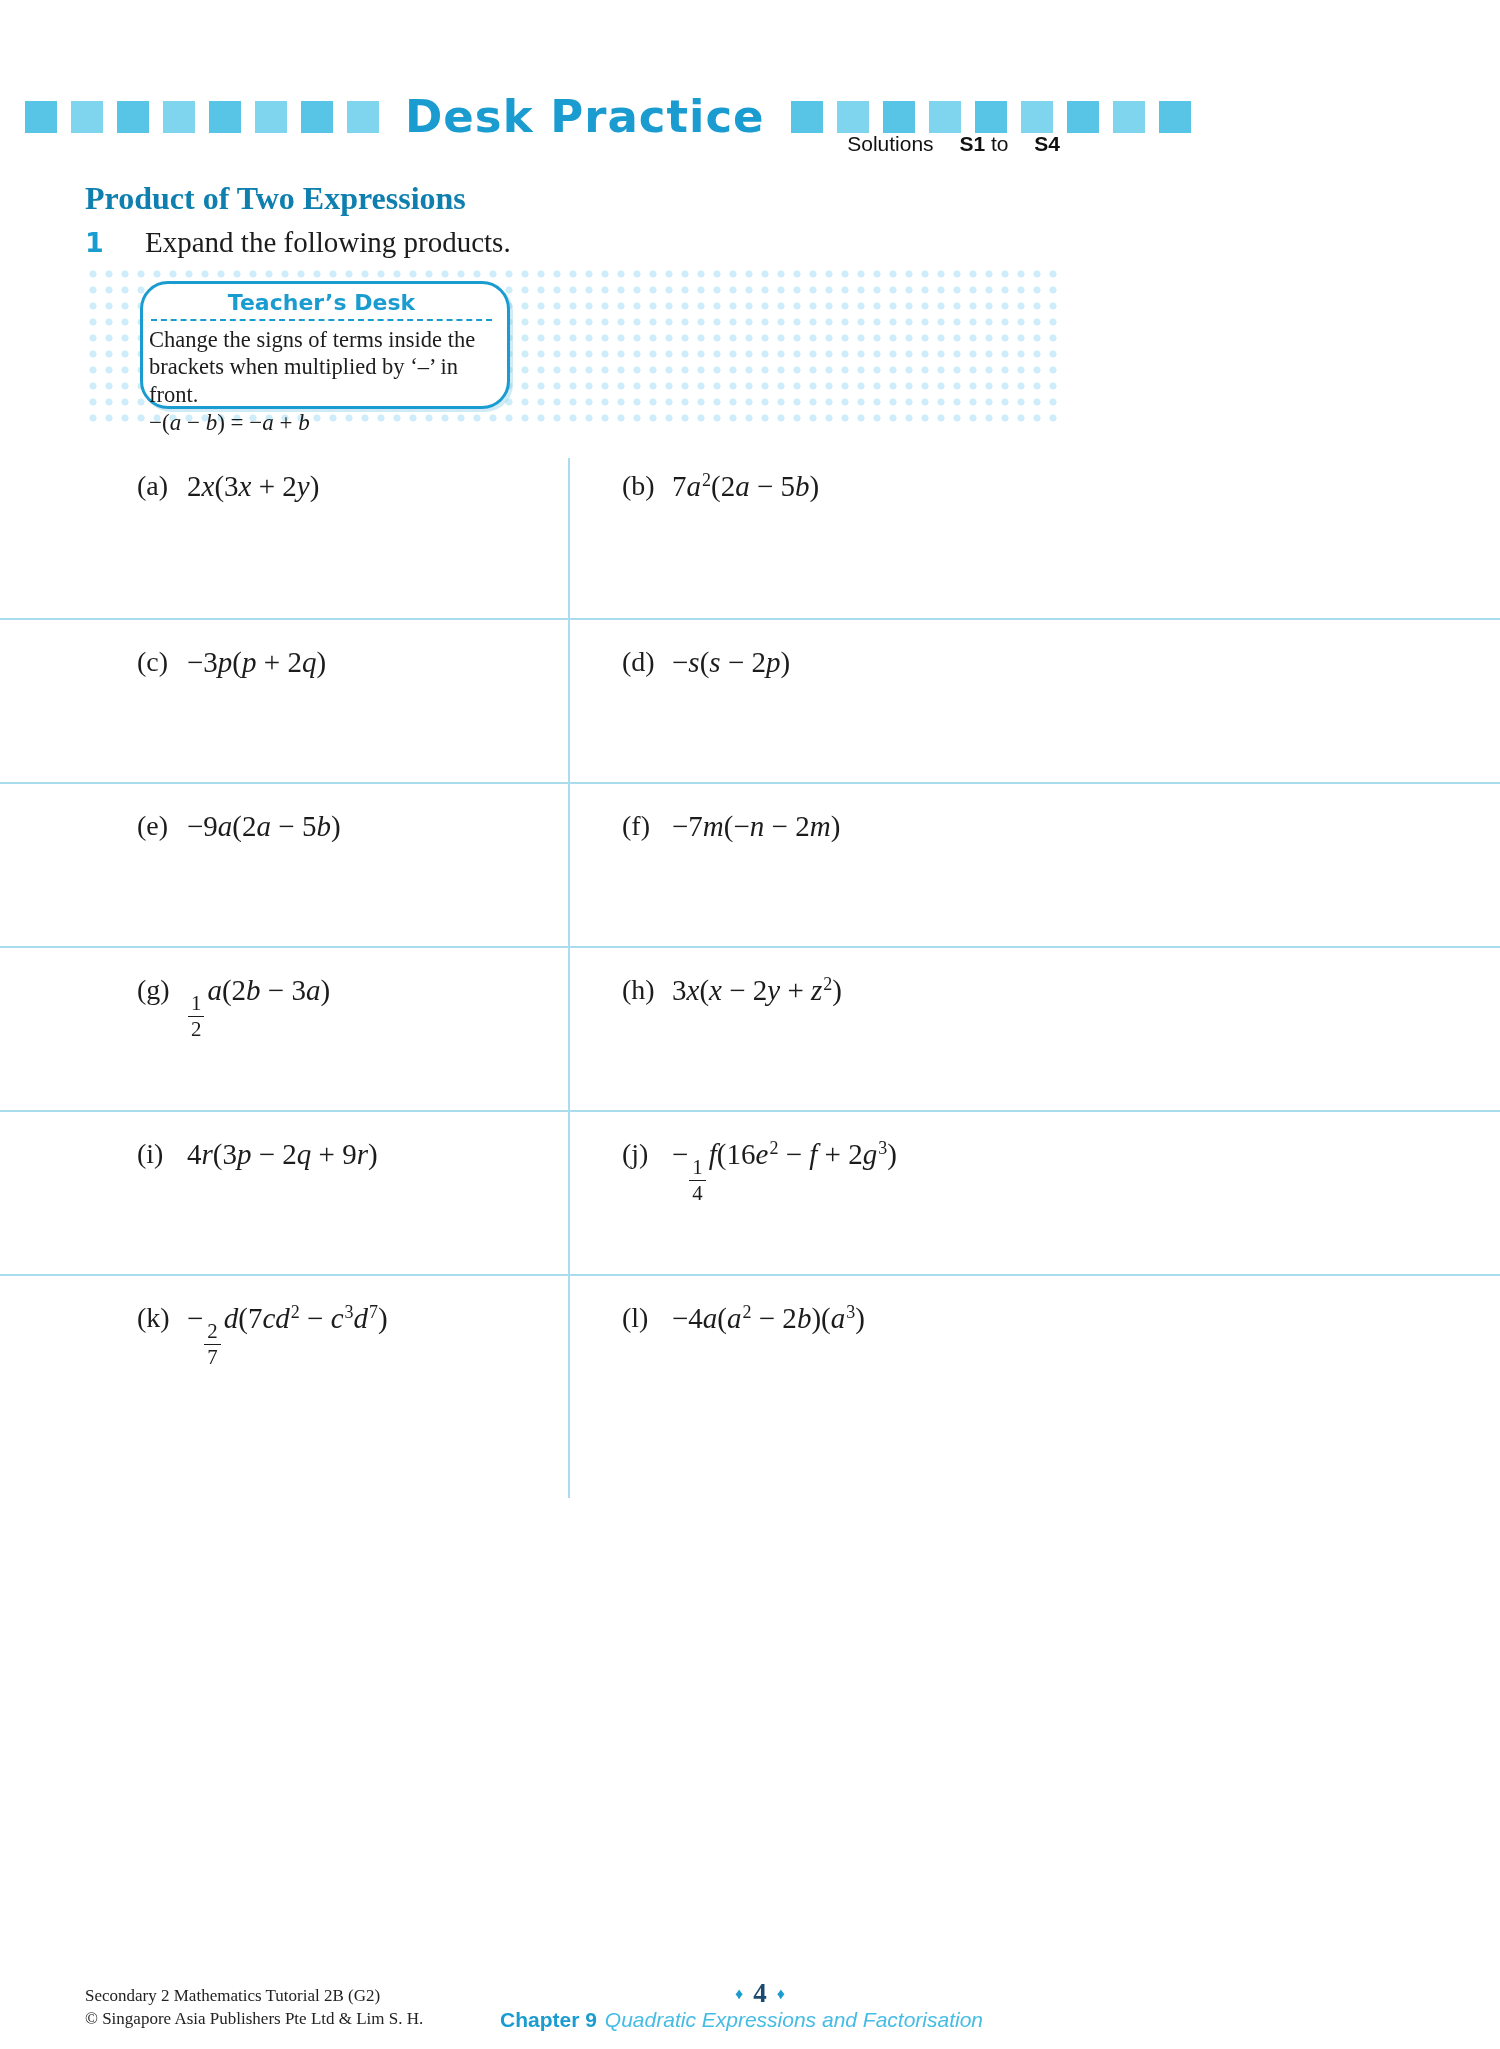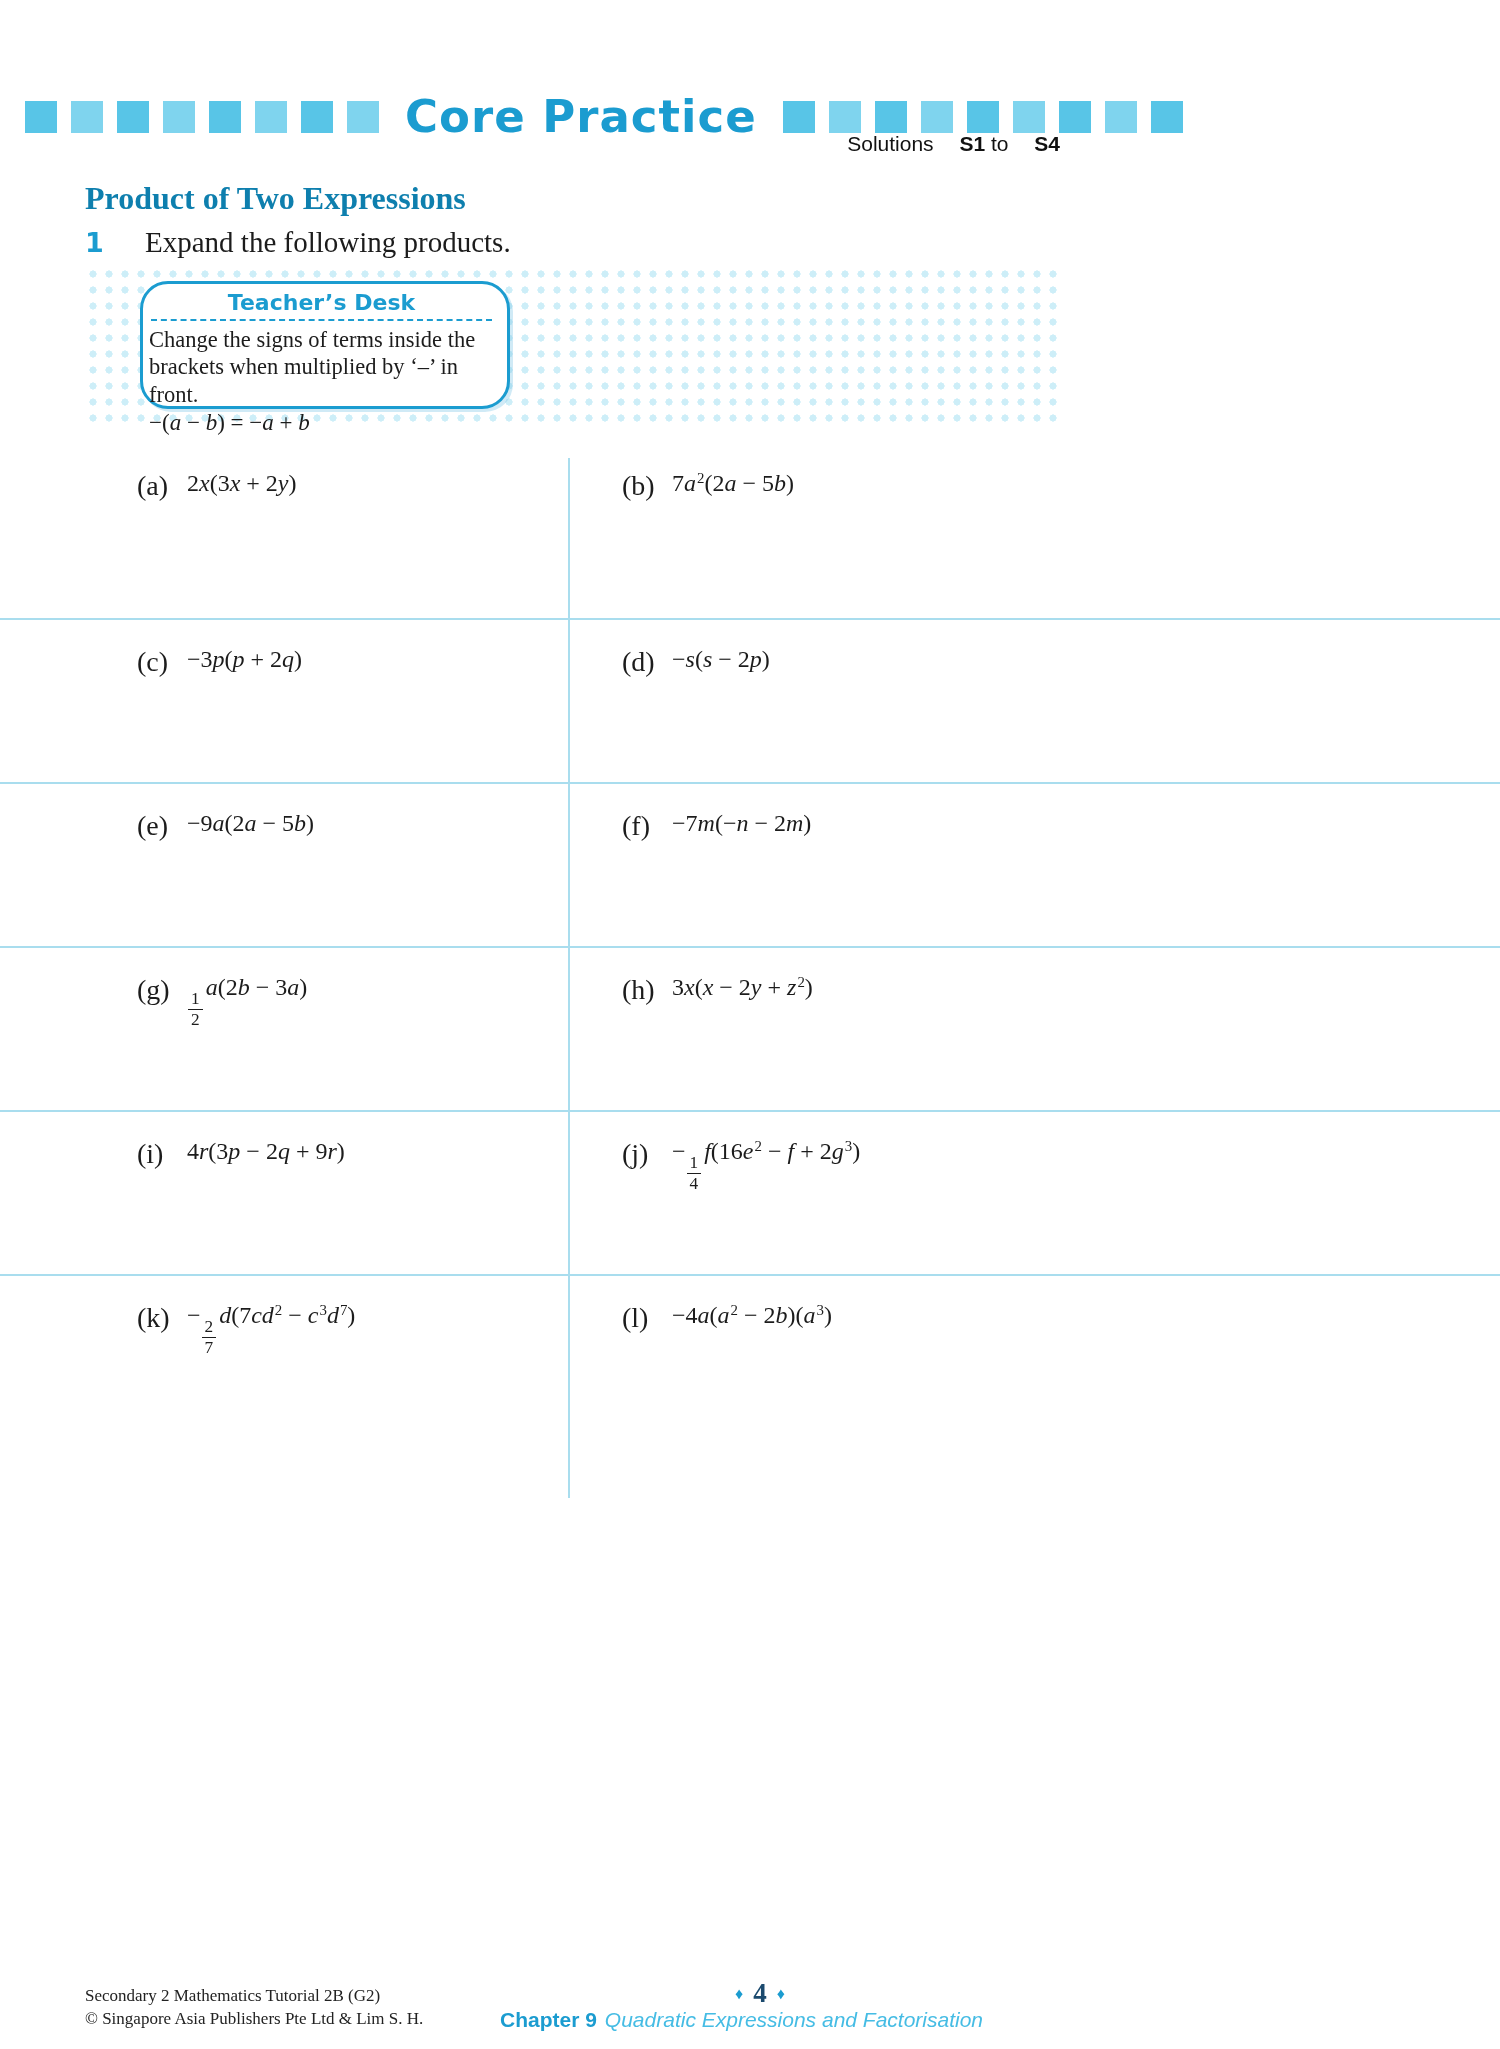--- a/index.html
+++ b/index.html
@@ -91,21 +91,21 @@
     display:grid;
     grid-template-columns:570px 930px;
     grid-template-rows:160px 164px 164px 164px 164px 224px;
   }
   .cell{display:flex;align-items:flex-start;padding-top:26px;}
   .cell:nth-child(-n+2){padding-top:12px;}
   .cell.col-left{border-right:2px solid var(--grid-line);padding-left:137px;}
   .cell.col-right{padding-left:52px;}
   .cell.not-first-row{border-top:2px solid var(--grid-line);}
   .plabel{width:50px;font-size:28px;flex:0 0 auto;}
-  .pexpr{font-size:24px;white-space:nowrap;}
+  .pexpr{font-size:29px;white-space:nowrap;}
 
   
   .math i{font-family:"Liberation Serif", serif;font-style:italic;}
   .math sup{font-size:0.62em;vertical-align:baseline;position:relative;top:-0.55em;margin-left:1px;}
   .math .frac{
     display:inline-flex;flex-direction:column;align-items:center;
     vertical-align:-0.5em;font-size:0.72em;line-height:1.08;
     margin:0 3px 0 1px;
   }
   .math .frac .fn{border-bottom:1.5px solid currentColor;padding:0 3px 1px 3px;}
@@ -142,21 +142,21 @@
     <div class="squares">
         <span class="sq"></span>
         <span class="sq alt"></span>
         <span class="sq"></span>
         <span class="sq alt"></span>
         <span class="sq"></span>
         <span class="sq alt"></span>
         <span class="sq"></span>
         <span class="sq alt"></span>
       </div>
-    <h1 class="core-title">Core Practice</h1>
+    <h1 class="core-title">Desk Practice</h1>
     <div class="squares">
         <span class="sq"></span>
         <span class="sq alt"></span>
         <span class="sq"></span>
         <span class="sq alt"></span>
         <span class="sq"></span>
         <span class="sq alt"></span>
         <span class="sq"></span>
         <span class="sq alt"></span>
         <span class="sq"></span>

